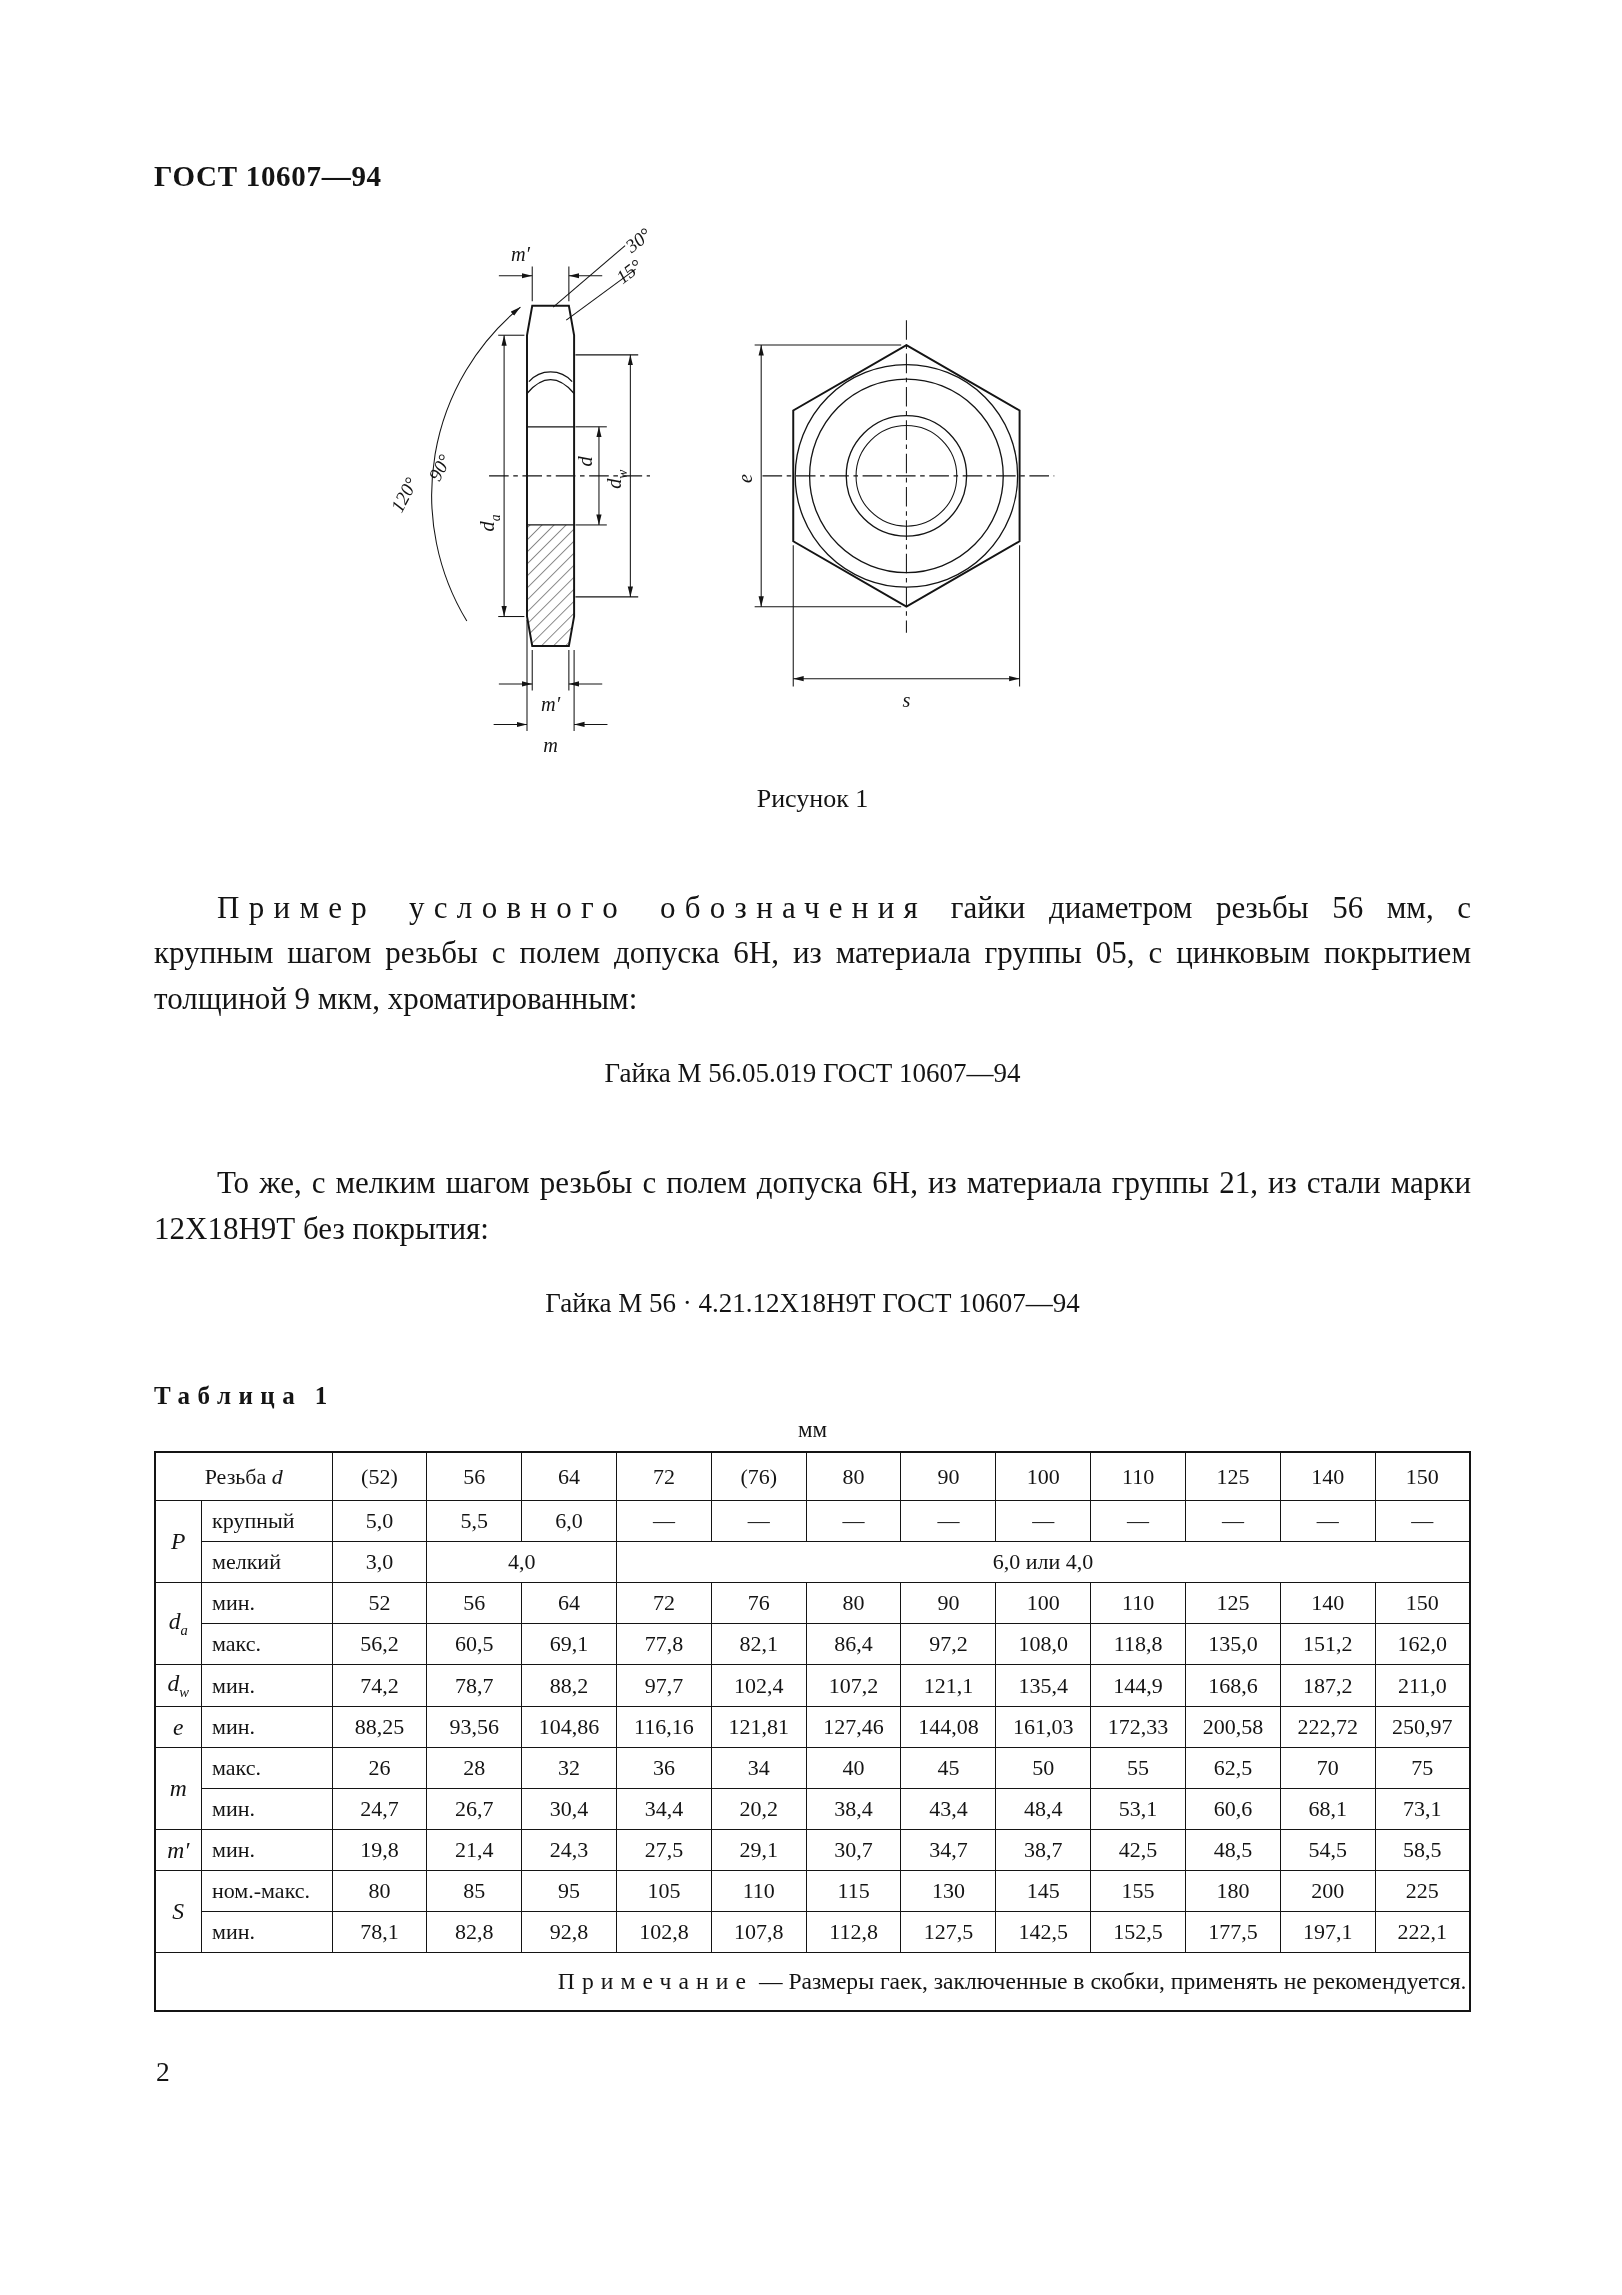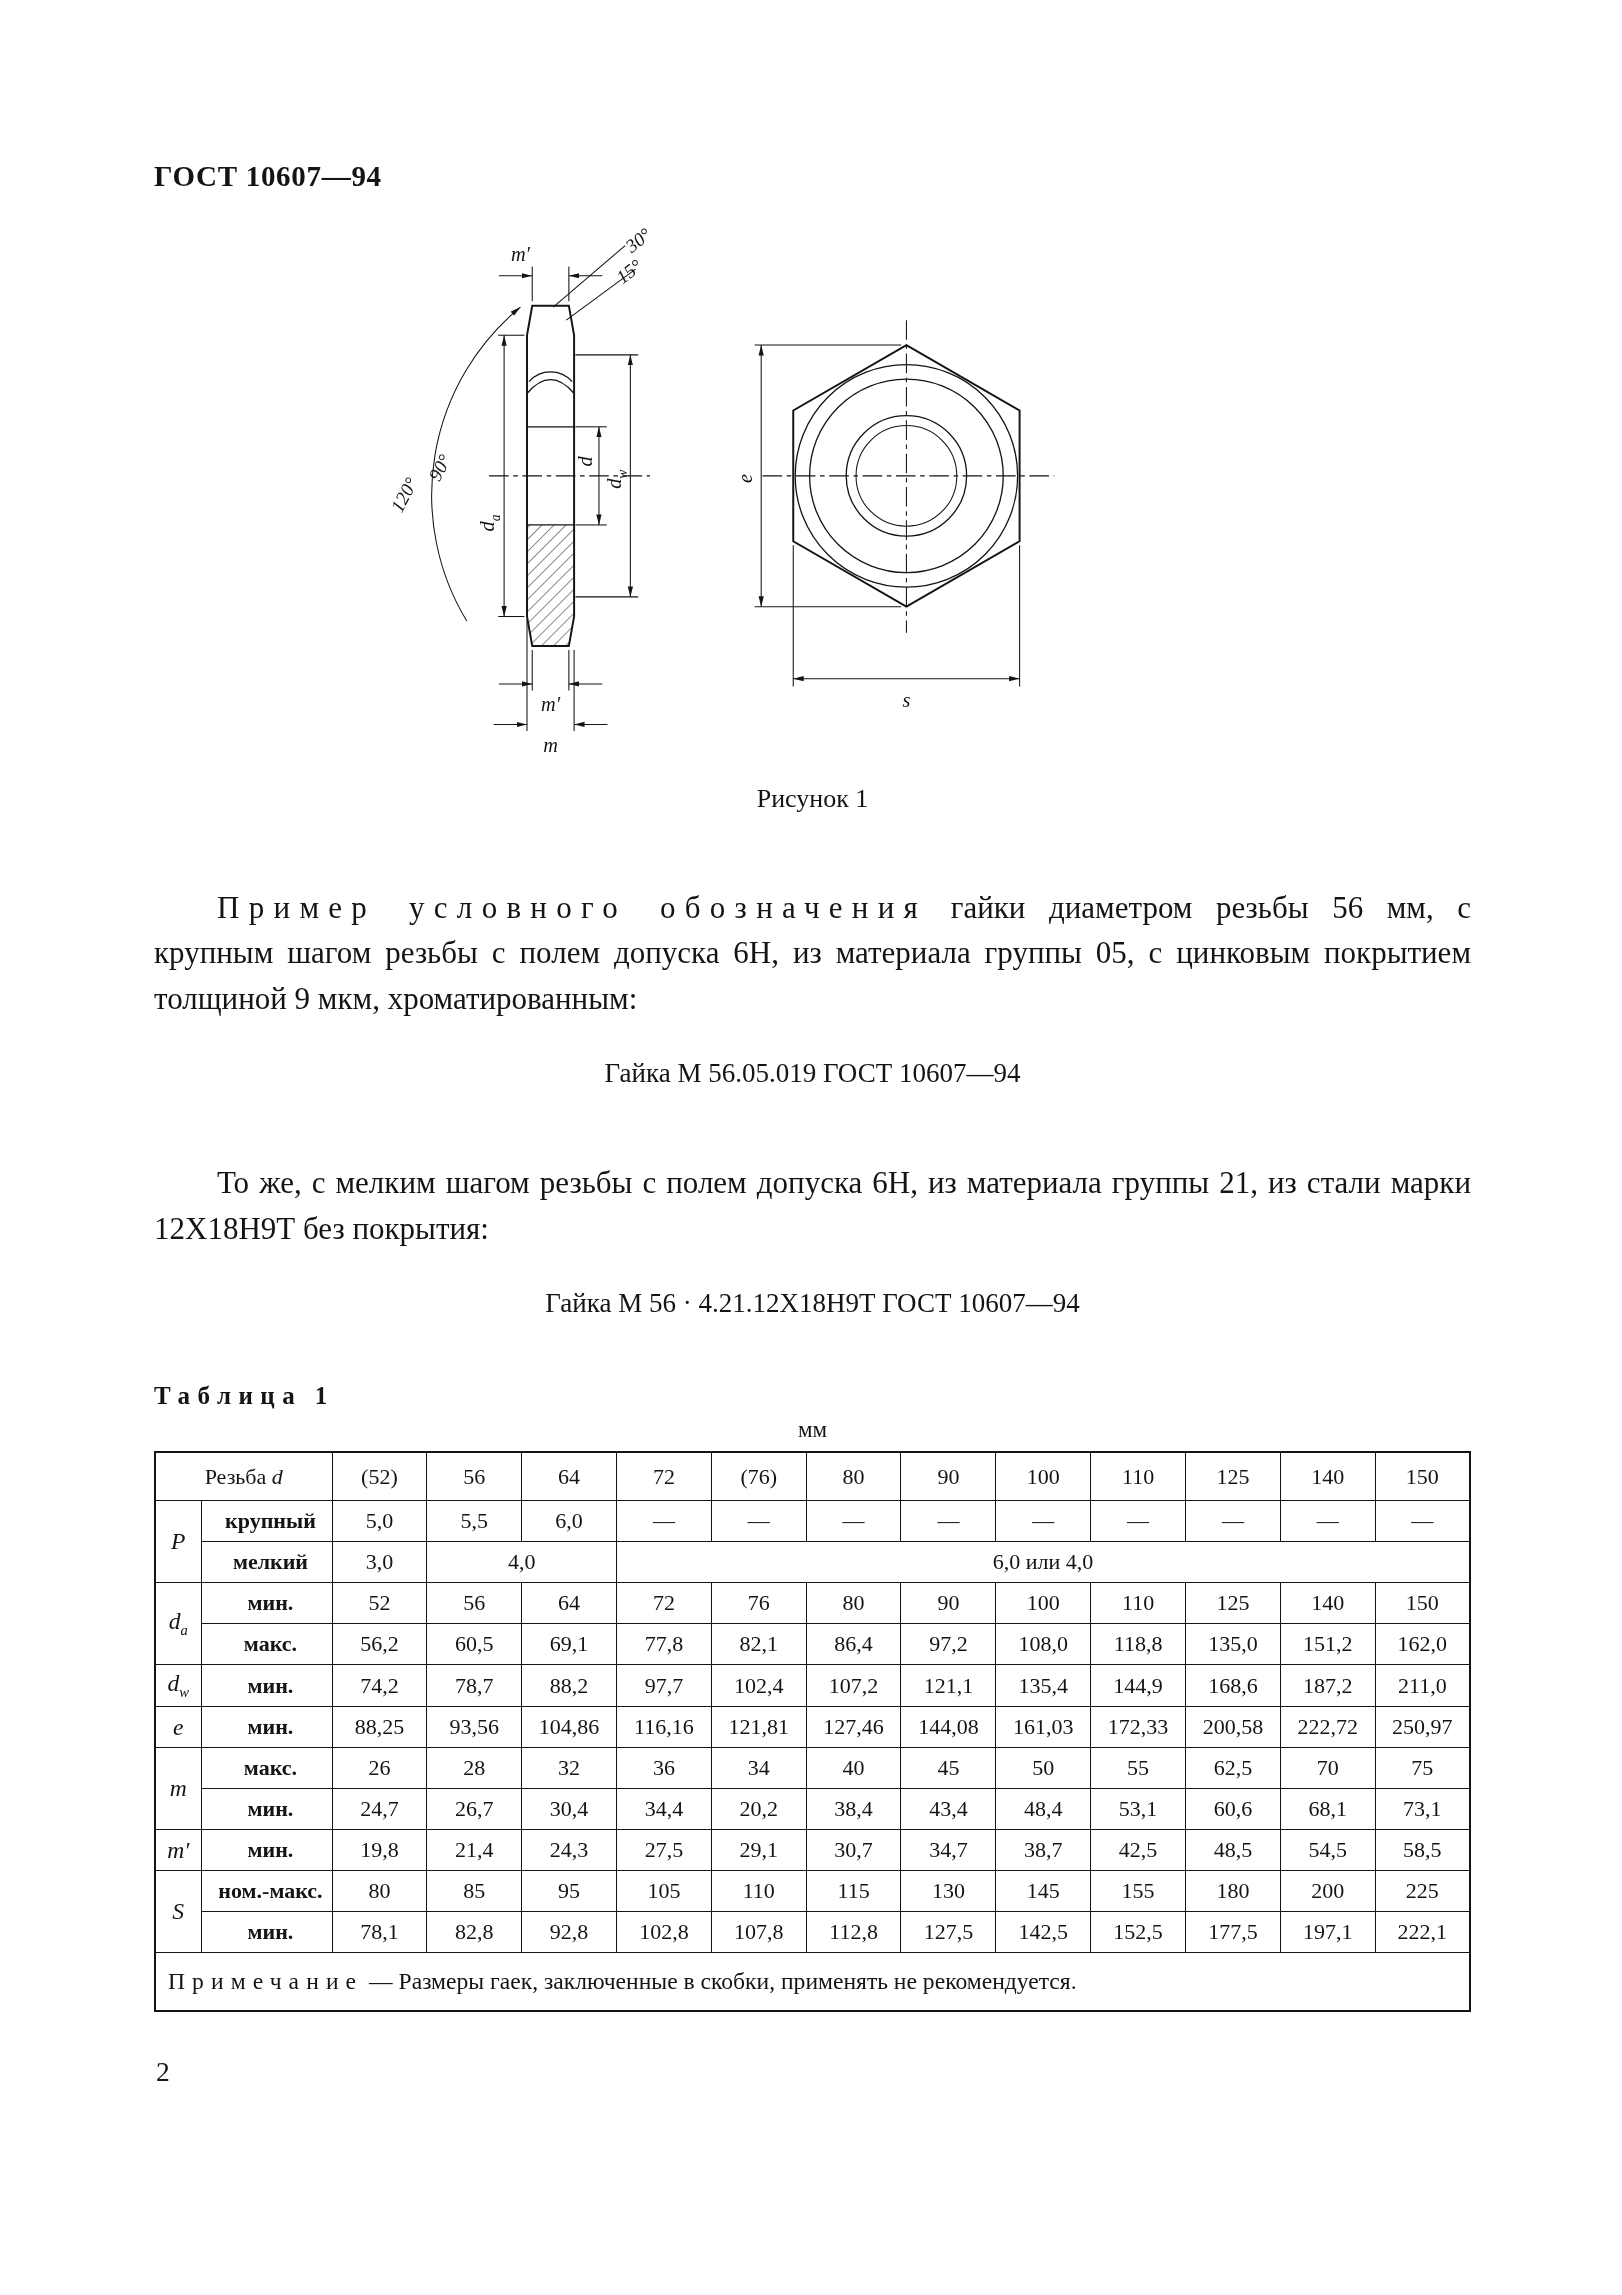--- a/index.html
+++ b/index.html
@@ -49,22 +49,22 @@
     border:1.3px solid #141414;
     text-align:center; vertical-align:middle;
     padding:5.2px 2.6px; height:41px;
     font-weight:normal;
     overflow:hidden;
   }
   table.dims th { height:49px; }
   table.dims td.param { font-size:23.6px; }
   table.dims td.param i, table.dims th i { font-style:italic; }
   table.dims sub { font-style:italic; font-size:0.62em; }
-  table.dims td.sub { text-align:center; padding-left:10.5px;font-weight:bold; }
-  table.dims td.note { text-align:left; height:58px; font-size:23.6px;padding-left:12px; }
+  table.dims td.sub { text-align:left; padding-left:10.5px; }
+  table.dims td.note { text-align:right; height:58px; font-size:23.6px;padding-left:12px; }
 
   .page-num { position:absolute; left:156px; top:2056px; font-size:27.5px; }
 </style>
 </head>
 <body>
 
 <div class="page">
 
   <div class="doc-code">ГОСТ 10607—94</div>
 

